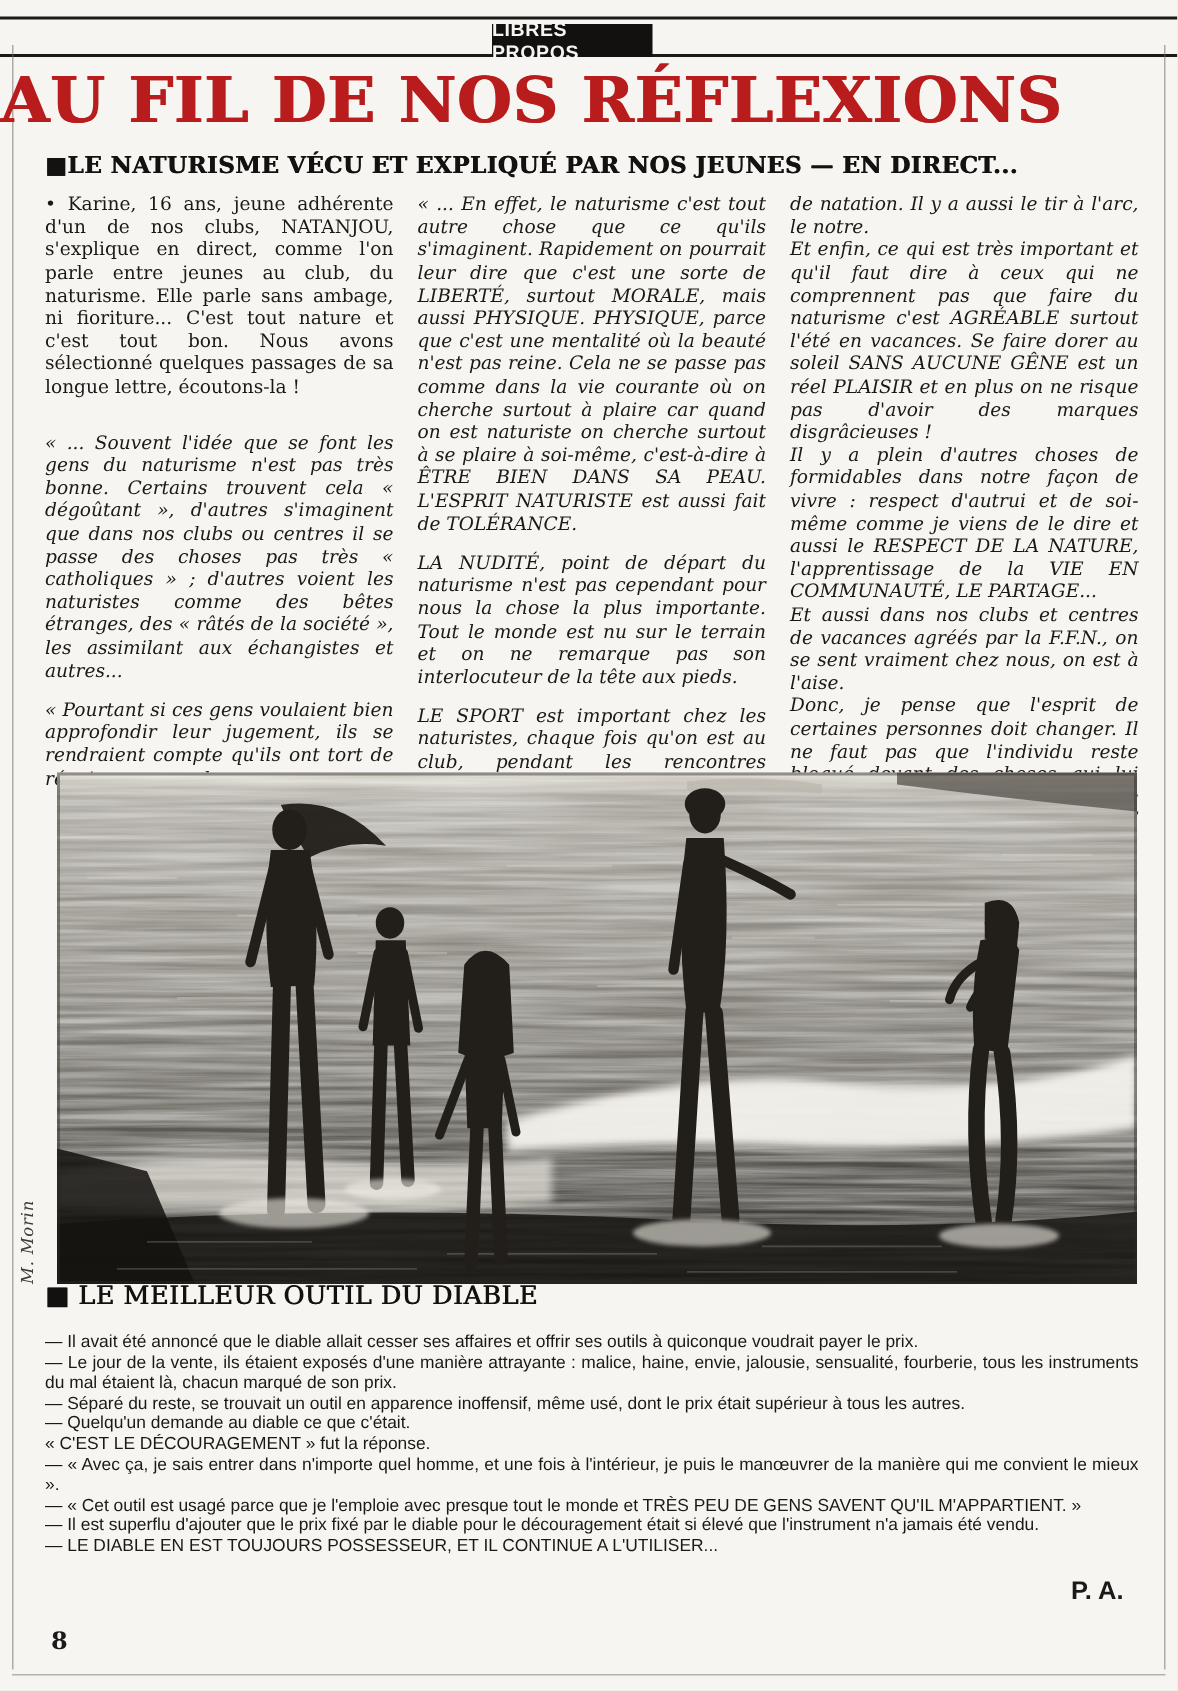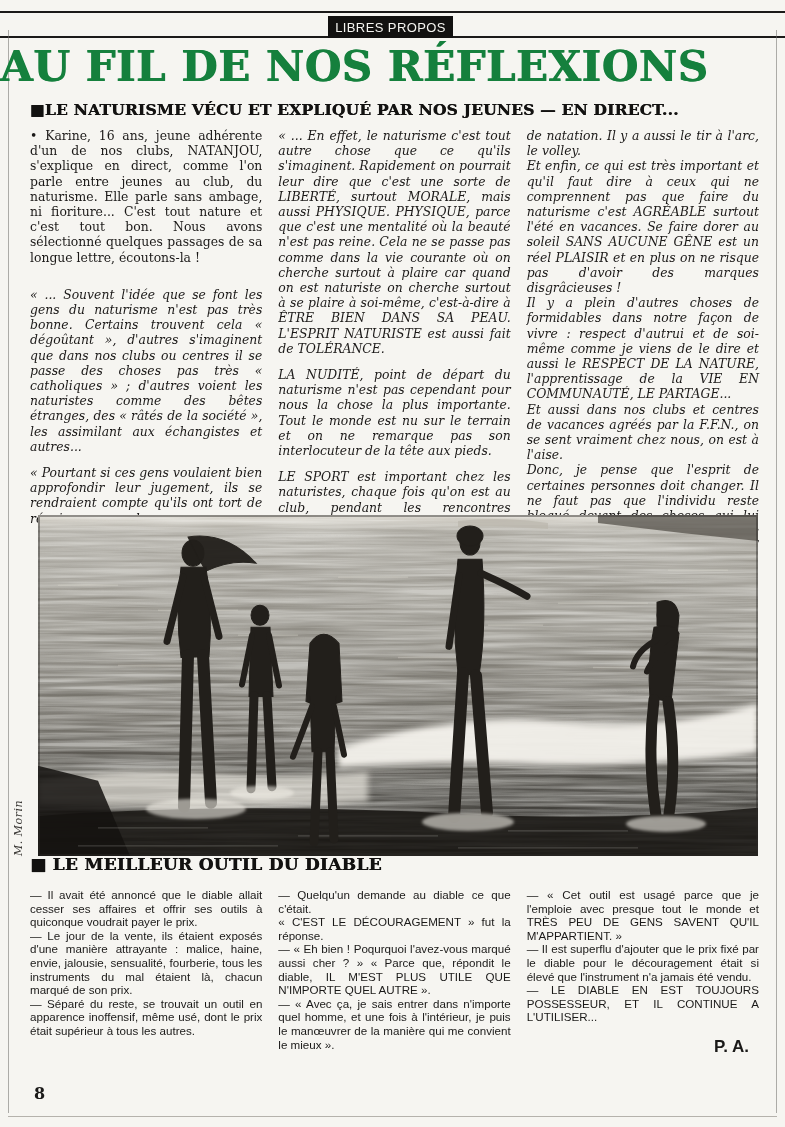--- a/index.html
+++ b/index.html
@@ -5,47 +5,47 @@
   html,body{margin:0;padding:0;background:#e8e7e3;}
   .page{position:relative;width:785px;height:1127px;background:#f6f5f1;overflow:hidden;
         font-family:"DejaVu Serif",serif;color:#161412;}
   
   .rule-top{position:absolute;top:11px;left:0;width:785px;height:2px;background:#1b1a19;}
   .rule-second{position:absolute;top:36px;left:0;width:785px;height:2px;background:#1b1a19;}
   .rule-left{position:absolute;top:30px;left:8px;width:1px;height:1083px;background:#6f6d69;opacity:.55;}
   .rule-right{position:absolute;top:30px;left:776px;width:1px;height:1083px;background:#6f6d69;opacity:.55;}
   .rule-bottom{position:absolute;top:1116px;left:8px;width:769px;height:1px;background:#b5b2ac;}
   
-  .section-label{position:absolute;top:16px;left:328px;width:125px;height:22px;background:#121110;
-        color:#f5f4f0;font-family:"Liberation Sans",sans-serif;font-weight:normal;font-size:13px;
+  .section-label{position:absolute;top:16px;left:328px;width:107px;height:22px;background:#121110;
+        color:#f5f4f0;font-family:"Liberation Sans",sans-serif;font-weight:bold;font-size:13px;
         letter-spacing:.4px;display:flex;align-items:center;justify-content:center;z-index:2;}
   .title{position:absolute;top:42px;left:0;width:627px;text-align:center;font-size:42px;font-weight:bold;
-        letter-spacing:.5px;color:#15803d;text-shadow:.8px 0 0 currentColor;white-space:nowrap;}
+        letter-spacing:.5px;color:#b91c1c;text-shadow:.8px 0 0 currentColor;white-space:nowrap;}
   .subtitle{position:absolute;top:100px;left:30px;font-size:15.5px;font-weight:bold;letter-spacing:.2px;
         color:#131211;text-shadow:.4px 0 0 currentColor;white-space:nowrap;}
   
   .cols-top{position:absolute;top:128px;left:30px;width:729px;display:grid;
         grid-template-columns:1fr 1fr 1fr;column-gap:16px;font-size:12.4px;line-height:15.2px;
         text-align:justify;color:#1b1918;}
   .cols-top p{margin:0;}
   .intro{margin-bottom:22px !important;}
   .ital{font-style:italic;}
   .gap{margin-top:11px !important;}
   .sig-k{text-align:right;font-weight:bold;font-style:normal;font-size:14px;margin-top:5px !important;
         padding-right:6px;}
   
   .photo{position:absolute;top:515px;left:38px;width:720px;height:341px;background:#8b8880;}
   .photo svg{display:block;width:100%;height:100%;}
   .credit{position:absolute;left:12px;top:786px;height:70px;writing-mode:vertical-rl;
         transform:rotate(180deg);font-style:italic;font-size:11px;color:#3c3a37;letter-spacing:.5px;}
   
-  .devil-heading{position:absolute;top:854px;left:30px;font-size:17px;font-weight:bold;
+  .devil-heading{position:absolute;top:854px;left:30px;font-size:17px;font-weight:normal;
         letter-spacing:.3px;color:#121110;text-shadow:.5px 0 0 currentColor;white-space:nowrap;}
   .cols-bottom{position:absolute;top:888px;left:30px;width:729px;display:grid;
-        grid-template-columns:1fr 1fr 1fr;column-gap:16px;font-family:"Liberation Sans",sans-serif;
+        grid-template-columns:1fr;column-gap:16px;font-family:"Liberation Sans",sans-serif;
         font-size:11.6px;line-height:13.6px;text-align:justify;color:#1a1918;}
   .cols-bottom p{margin:0;}
   .cols-bottom .bold{font-weight:normal;}
   .sig-pa{text-align:right;font-weight:bold;font-size:17px;margin-top:16px !important;padding-right:10px;}
   .page-number{position:absolute;top:1084px;left:34px;font-size:16px;font-weight:600;color:#1b1a19;}
 </style>
 </head>
 <body>
 
 <div class="page">
@@ -65,21 +65,21 @@
       <p class="intro">• Karine, 16 ans, jeune adhérente d'un de nos clubs, NATANJOU, s'explique en direct, comme l'on parle entre jeunes au club, du naturisme. Elle parle sans ambage, ni fioriture... C'est tout nature et c'est tout bon. Nous avons sélectionné quelques passages de sa longue lettre, écoutons-la !</p>
       <p class="ital">« ... Souvent l'idée que se font les gens du naturisme n'est pas très bonne. Certains trouvent cela « dégoûtant », d'autres s'imaginent que dans nos clubs ou centres il se passe des choses pas très « catholiques » ; d'autres voient les naturistes comme des bêtes étranges, des « râtés de la société », les assimilant aux échangistes et autres...</p>
       <p class="ital gap">« Pourtant si ces gens voulaient bien approfondir leur jugement, ils se rendraient compte qu'ils ont tort de réagir comme cela... ».</p>
     </div>
     <div class="col">
       <p class="ital">« ... En effet, le naturisme c'est tout autre chose que ce qu'ils s'imaginent. Rapidement on pourrait leur dire que c'est une sorte de LIBERTÉ, surtout MORALE, mais aussi PHYSIQUE. PHYSIQUE, parce que c'est une mentalité où la beauté n'est pas reine. Cela ne se passe pas comme dans la vie courante où on cherche surtout à plaire car quand on est naturiste on cherche surtout à se plaire à soi-même, c'est-à-dire à ÊTRE BIEN DANS SA PEAU. L'ESPRIT NATURISTE est aussi fait de TOLÉRANCE.</p>
       <p class="ital gap">LA NUDITÉ, point de départ du naturisme n'est pas cependant pour nous la chose la plus importante. Tout le monde est nu sur le terrain et on ne remarque pas son interlocuteur de la tête aux pieds.</p>
       <p class="ital gap">LE SPORT est important chez les naturistes, chaque fois qu'on est au club, pendant les rencontres sportives des inter-clubs et les rencontres internationales</p>
     </div>
     <div class="col">
-      <p class="ital">de natation. Il y a aussi le tir à l'arc, le volley.</p>
+      <p class="ital">de natation. Il y a aussi le tir à l'arc, le notre.</p>
       <p class="ital">Et enfin, ce qui est très important et qu'il faut dire à ceux qui ne comprennent pas que faire du naturisme c'est AGRÉABLE surtout l'été en vacances. Se faire dorer au soleil SANS AUCUNE GÊNE est un réel PLAISIR et en plus on ne risque pas d'avoir des marques disgrâcieuses !</p>
       <p class="ital">Il y a plein d'autres choses de formidables dans notre façon de vivre : respect d'autrui et de soi-même comme je viens de le dire et aussi le RESPECT DE LA NATURE, l'apprentissage de la VIE EN COMMUNAUTÉ, LE PARTAGE...</p>
       <p class="ital">Et aussi dans nos clubs et centres de vacances agréés par la F.F.N., on se sent vraiment chez nous, on est à l'aise.</p>
       <p class="ital">Donc, je pense que l'esprit de certaines personnes doit changer. Il ne faut pas que l'individu reste bloqué devant des choses qui lui paraissent insurmontables alors que le NATURISME C'EST SI SIMPLE !... »</p>
       <p class="sig-k">K.</p>
     </div>
   </div>
 
   <div class="photo">
     <svg viewBox="0 0 720 340" preserveAspectRatio="none">
@@ -180,21 +180,20 @@
 
   <div class="cols-bottom">
     <div class="col">
       <p>— Il avait été annoncé que le diable allait cesser ses affaires et offrir ses outils à quiconque voudrait payer le prix.</p>
       <p>— Le jour de la vente, ils étaient exposés d'une manière attrayante : malice, haine, envie, jalousie, sensualité, fourberie, tous les instruments du mal étaient là, chacun marqué de son prix.</p>
       <p>— Séparé du reste, se trouvait un outil en apparence inoffensif, même usé, dont le prix était supérieur à tous les autres.</p>
     </div>
     <div class="col">
       <p>— Quelqu'un demande au diable ce que c'était.</p>
       <p><span class="bold">« C'EST LE DÉCOURAGEMENT »</span><span> fut la réponse.</span></p>
-      <p><span>— « Eh bien ! Poqurquoi l'avez-vous marqué aussi cher ? » « Parce que, répondit le diable, </span><span class="bold">IL M'EST PLUS UTILE QUE N'IMPORTE QUEL AUTRE</span><span> ».</span></p>
       <p>— « Avec ça, je sais entrer dans n'importe quel homme, et une fois à l'intérieur, je puis le manœuvrer de la manière qui me convient le mieux ».</p>
     </div>
     <div class="col">
       <p><span>— « Cet outil est usagé parce que je l'emploie avec presque tout le monde et </span><span class="bold">TRÈS PEU DE GENS SAVENT QU'IL M'APPARTIENT. »</span></p>
       <p>— Il est superflu d'ajouter que le prix fixé par le diable pour le découragement était si élevé que l'instrument n'a jamais été vendu.</p>
       <p class="bold">— LE DIABLE EN EST TOUJOURS POSSESSEUR, ET IL CONTINUE A L'UTILISER...</p>
       <p class="sig-pa">P. A.</p>
     </div>
   </div>
 

